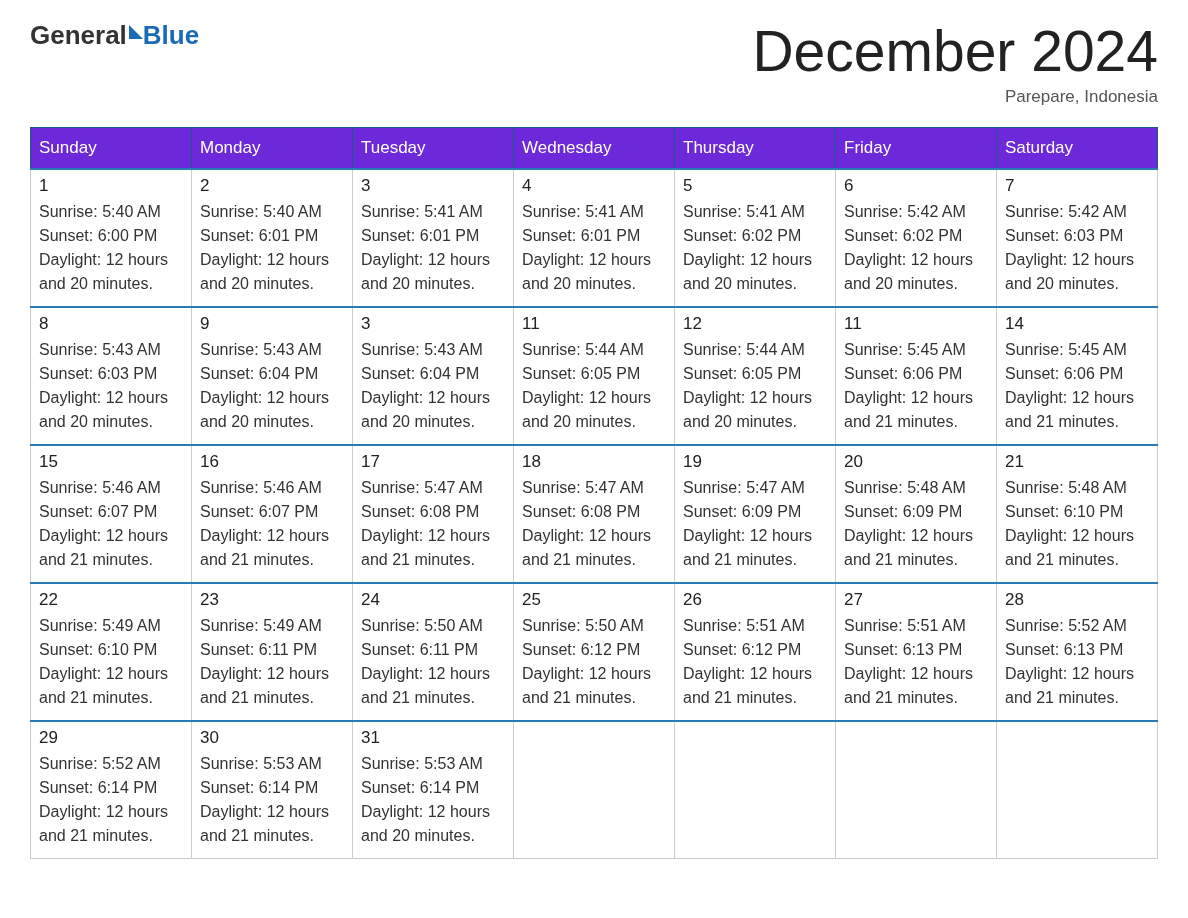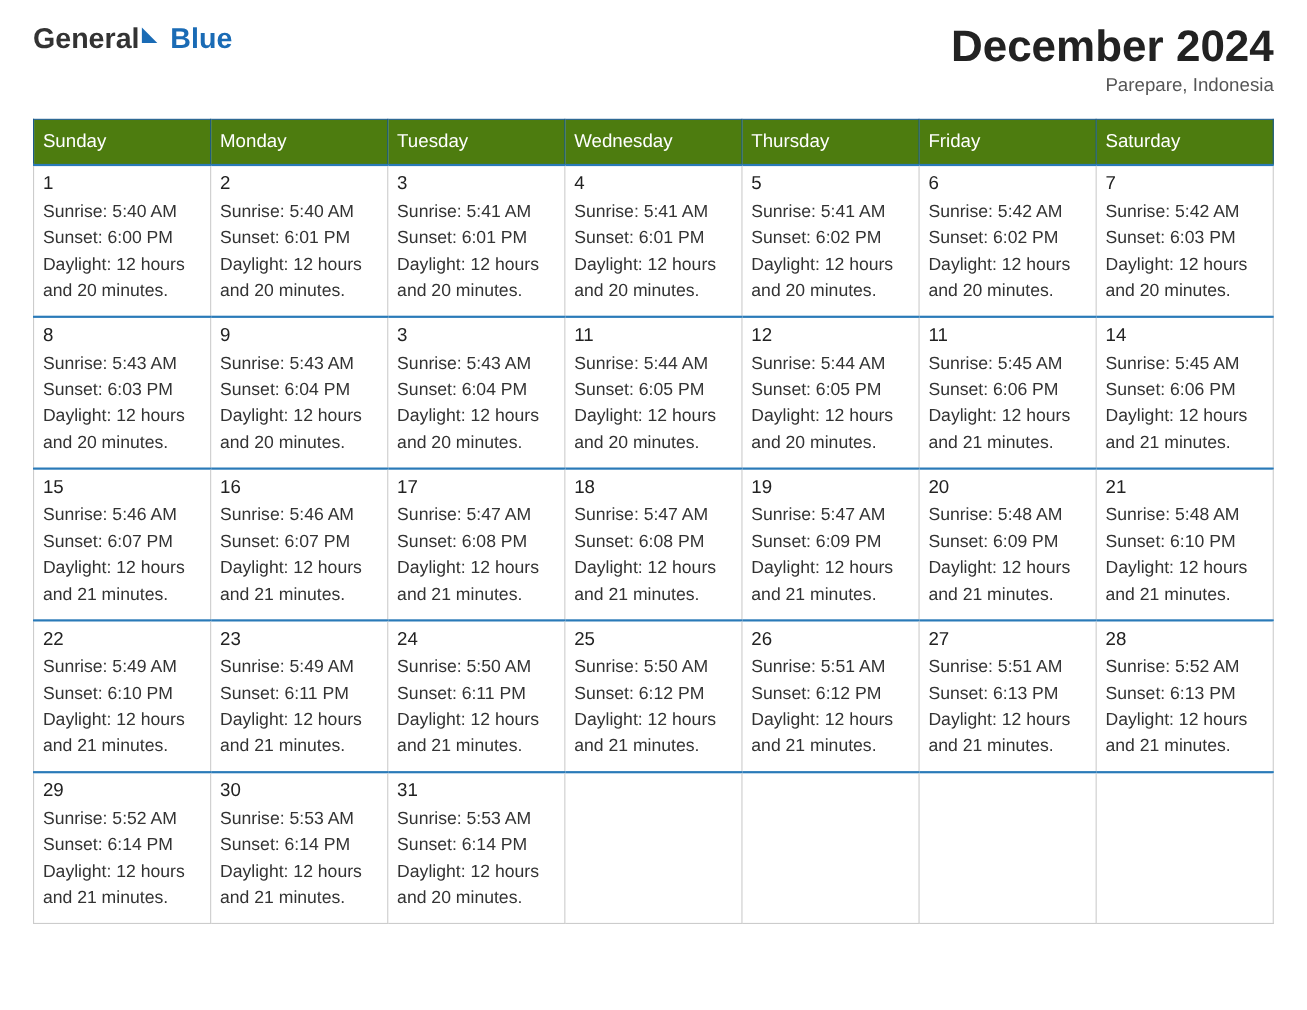--- a/index.html
+++ b/index.html
@@ -35,43 +35,43 @@
       flex-direction: row;
     }
     .logo-line1 {
       display: flex;
       align-items: center;
     }
     .logo-line2 {
       font-size: 26px;
       font-weight: bold;
       color: #1a6bb5;
-      margin-left: 12px;
+      margin-left: 0;
     }
     .title-section {
       text-align: right;
     }
     .calendar-title {
-      font-size: 40px;
-      font-weight: bold;
+      font-size: 57px;
+      font-weight: normal;
       color: #222;
       line-height: 1.1;
     }
     .calendar-subtitle {
       font-size: 17px;
       color: #555;
       margin-top: 4px;
     }
     .calendar-table {
       width: 100%;
       border-collapse: collapse;
       border: 1px solid #999;
     }
     .calendar-table th {
-      background-color: #4d7c0f;
+      background-color: #6d28d9;
       color: #fff;
       padding: 10px 8px;
       text-align: left;
       font-size: 17px;
       font-weight: normal;
       border: 1px solid #1a5a8a;
     }
     .calendar-table td {
       vertical-align: top;
       padding: 6px 8px 10px 8px;

